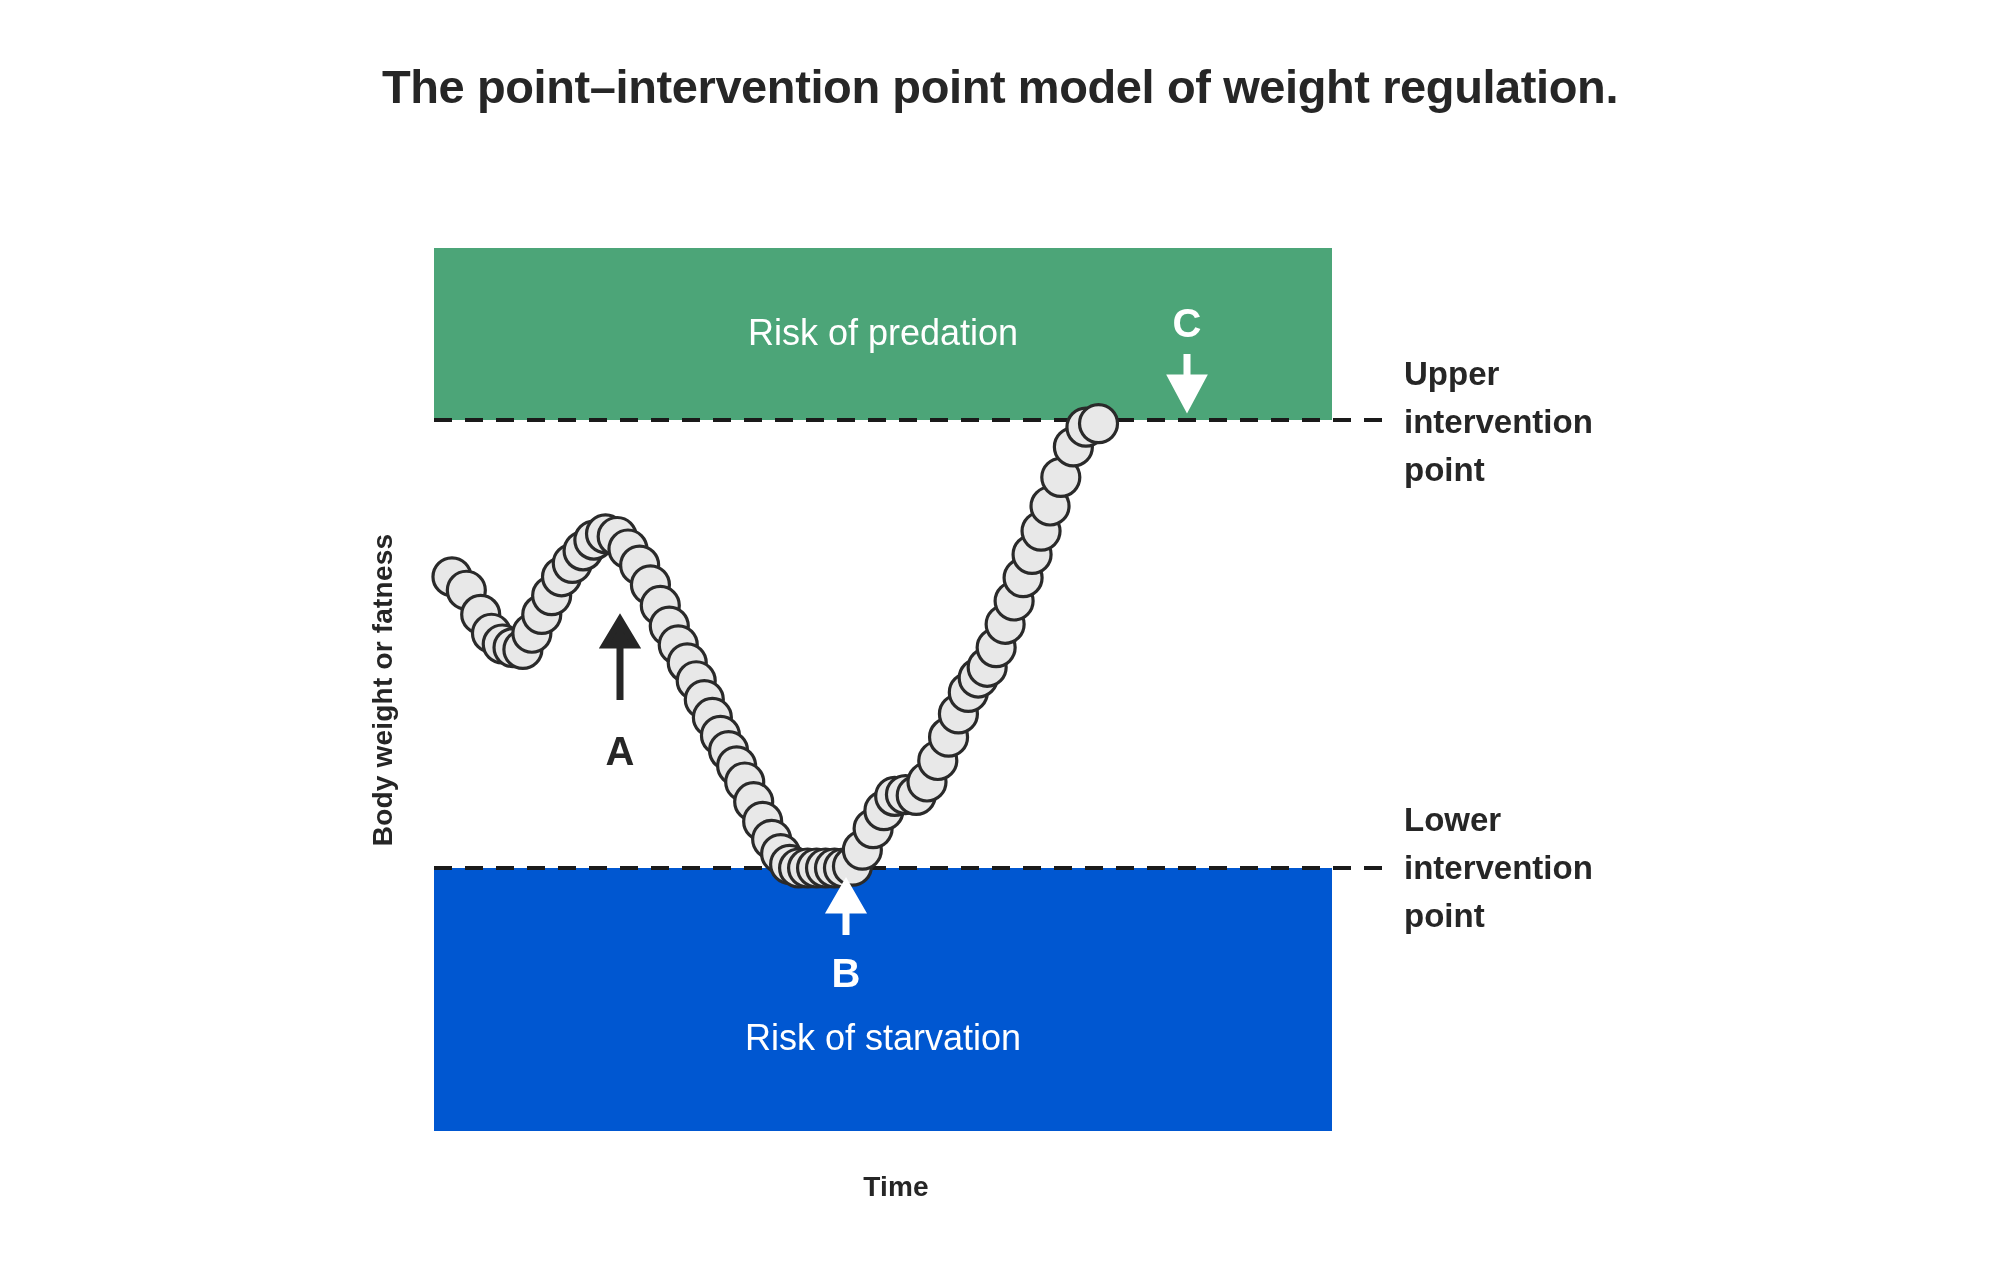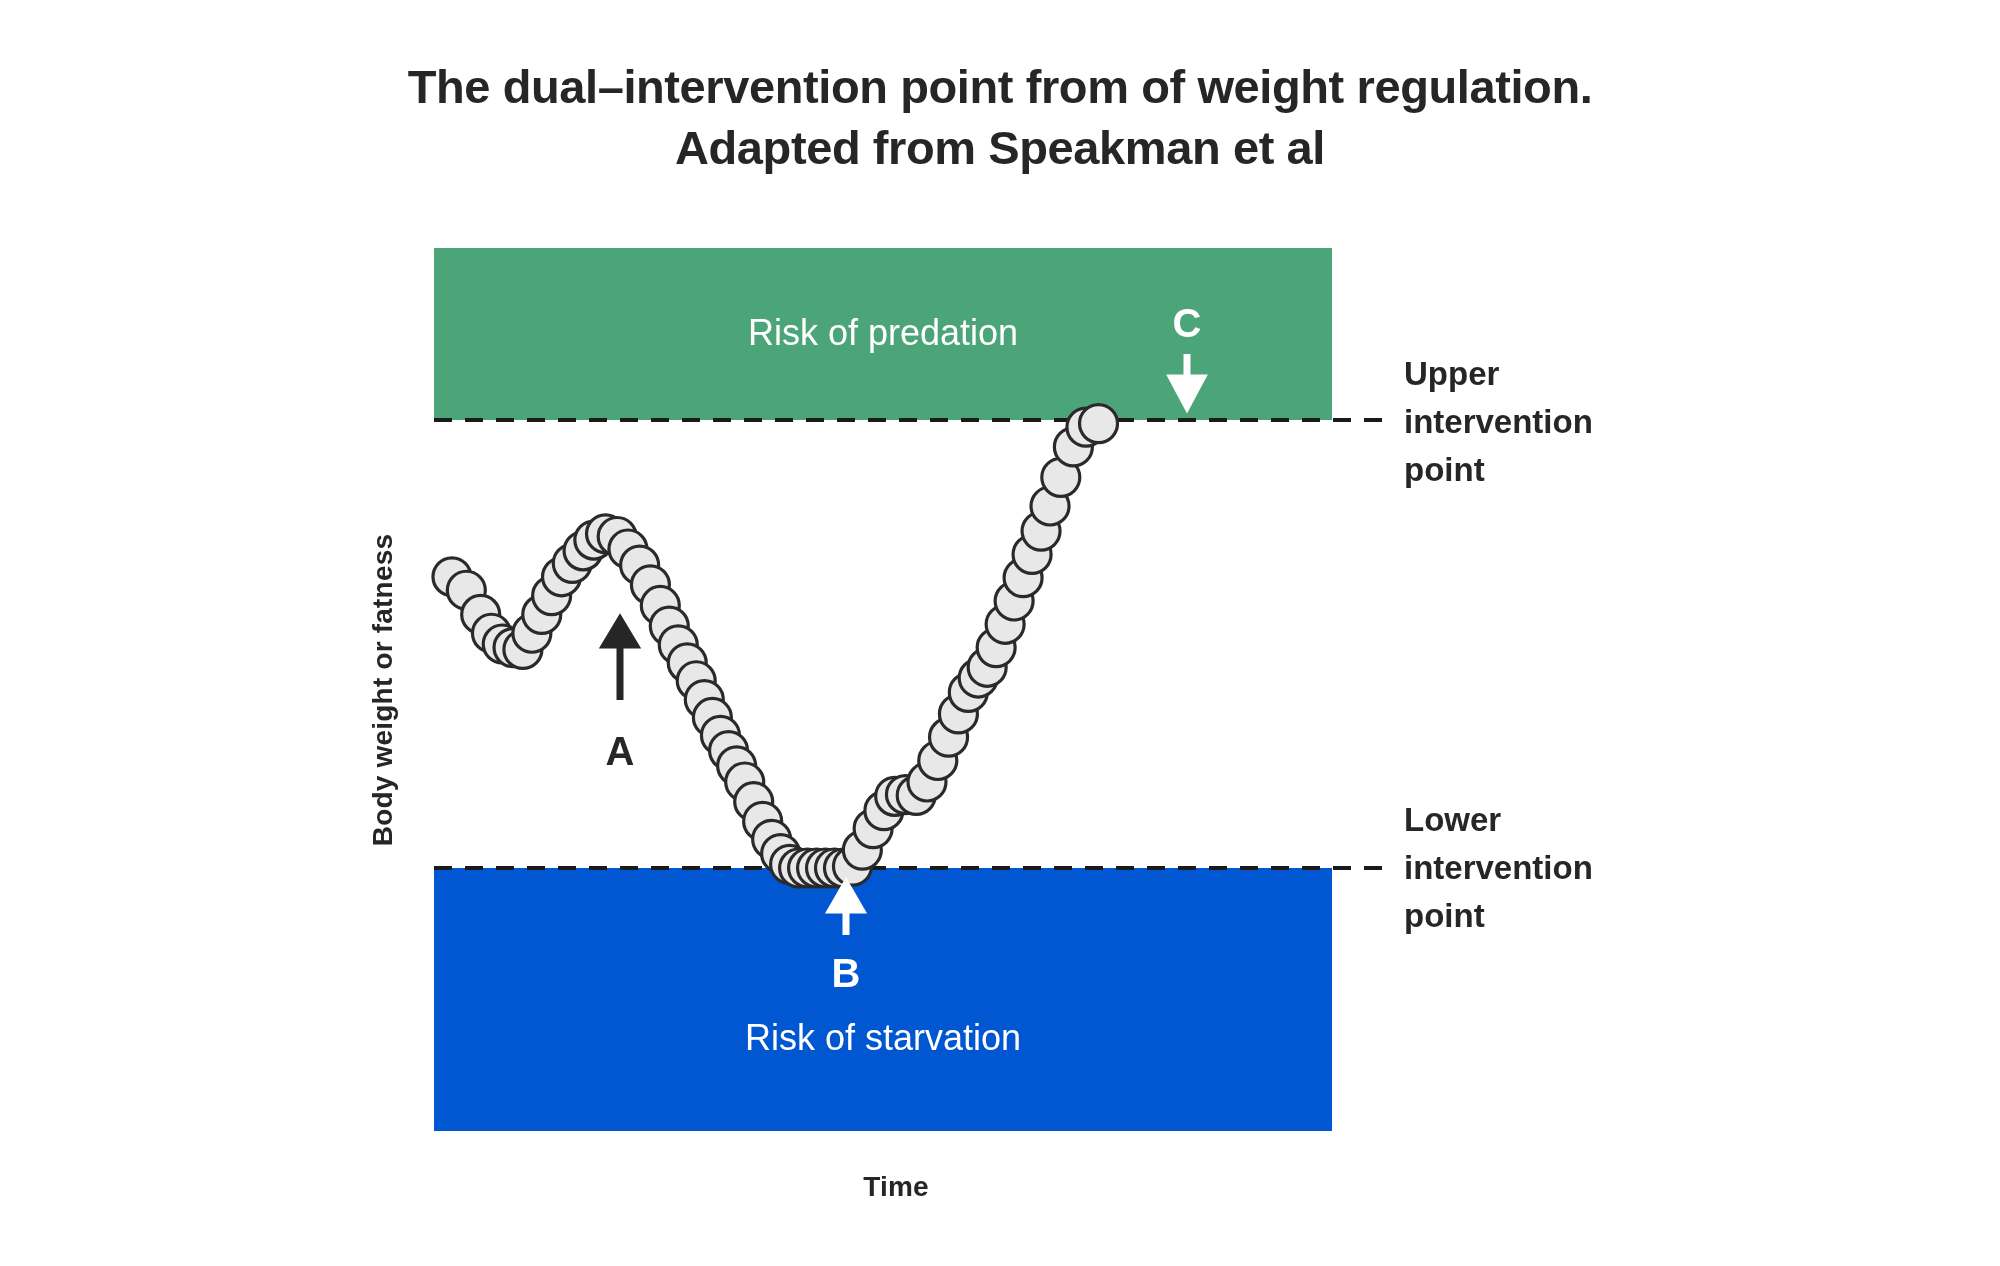--- a/index.html
+++ b/index.html
@@ -79,22 +79,21 @@
   .dot {
     stroke-width: 3.2;
   }
 </style>
 </head>
 <body>
 
 <div class="figure">
 
   <div class="title-block">
-    <div class="title-line">The dual–intervention point from of weight regulation.</div>
-    <div class="title-line">Adapted from Speakman et al</div>
+    <div class="title-line">The point–intervention point model of weight regulation.</div>
   </div>
 
   <svg class="chart-svg" viewBox="0 0 2000 1266" xmlns="http://www.w3.org/2000/svg">
 
     <rect id="band-upper" x="434" y="248" width="898" height="172" fill="#4CA578"></rect>
     <text id="band-upper-label" class="band-label" x="883" y="345" text-anchor="middle">Risk of predation</text>
 
     <rect id="band-lower" x="434" y="868" width="898" height="263" fill="#0057D1"></rect>
     <text id="band-lower-label" class="band-label" x="883" y="1050" text-anchor="middle">Risk of starvation</text>
 

